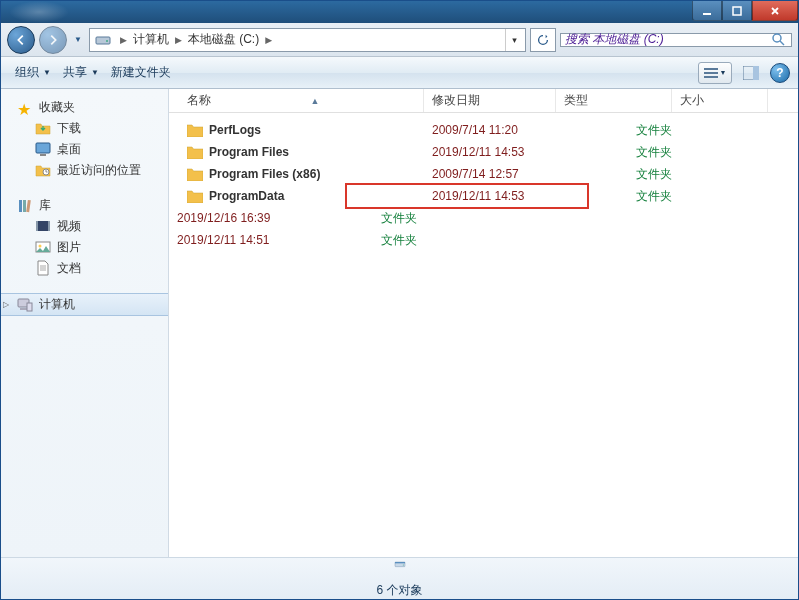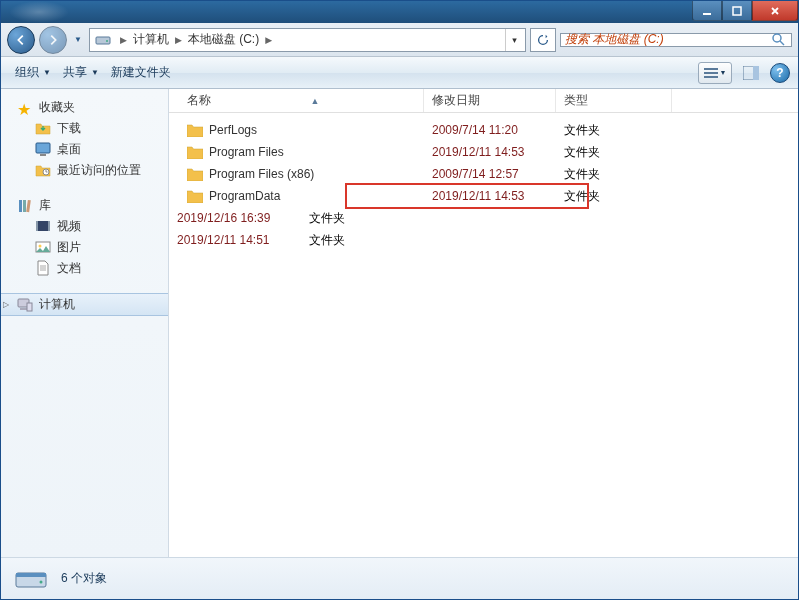--- a/index.html
+++ b/index.html
@@ -22,21 +22,21 @@
 .navbtn.fwd { opacity: .55; }
 .navbtn svg { width: 14px; height: 14px; fill: #fff; }
 .navdrop { width: 14px; height: 20px; display:flex; align-items:center; justify-content:center; color:#2a5a8a; font-size:8px; }
 .addressbar { flex: 1; height: 24px; background: #fff; border: 1px solid #8a9aaa; display: flex; align-items: center; padding: 0 2px; font-size: 12px; color: #333; }
 .addressbar .drive-icon { width: 18px; height: 18px; margin: 0 4px 0 2px; }
 .addressbar .sep { color: #666; margin: 0 4px; font-size: 9px; }
 .addressbar .crumb { padding: 0 2px; }
 .addr-drop { margin-left: auto; width: 18px; text-align: center; color: #333; font-size: 9px; border-left: 1px solid #ccc; height: 100%; display:flex; align-items:center; justify-content:center; }
 .refresh { width: 26px; height: 24px; border:1px solid #8a9aaa; background:#fff; display:flex; align-items:center; justify-content:center; }
 .refresh svg { width:14px; height:14px; fill:#2a5a8a; }
-.searchbar { width: 232px; height: 14px; background: #fff; border: 1px solid #8a9aaa; display: flex; align-items: center; padding: 0 4px; font-size: 12px; color: #c2410c; font-style: italic; }
+.searchbar { width: 232px; height: 14px; background: #fff; border: 1px solid #8a9aaa; display: flex; align-items: center; padding: 0 4px; font-size: 12px; color: #4c1d95; font-style: italic; }
 .searchbar .mag { margin-left: auto; width:16px; height:16px; }
 
 
 .toolbar { height: 32px; background: linear-gradient(to bottom,#f5f9fc,#e1ecf4 50%,#d4e2ee 51%,#e8f1f8); border-bottom: 1px solid #b0bfce; display: flex; align-items: center; padding: 0 8px; font-size: 12px; color: #1a3a5a; }
 .tbtn { padding: 4px 6px; display: flex; align-items: center; gap: 4px; }
 .tbtn .dd { font-size: 8px; color:#1a3a5a; }
 .toolbar-right { margin-left: auto; display: flex; align-items: center; gap: 2px; }
 .viewbtn { width: 34px; height: 22px; border:1px solid transparent; display:flex; align-items:center; justify-content:center; gap:2px; }
 .viewbtn.first { border:1px solid #9ab; border-radius:3px; background: linear-gradient(to bottom,#fefefe,#e0e8ef); }
 .helpbtn { width:20px; height:20px; border-radius:50%; background: radial-gradient(circle at 30% 30%, #7ec0ee, #1a6aa8); color:#fff; font-weight:bold; font-size:12px; display:flex; align-items:center; justify-content:center; border:1px solid #1a4a7a; }
@@ -58,29 +58,29 @@
 .main { flex: 1; display: flex; flex-direction: column; background: #fff; }
 .cols { height: 24px; display: flex; border-bottom: 1px solid #e0e0e0; font-size: 12px; color: #444; }
 .col { padding: 4px 8px; border-right: 1px solid #e8e8e8; display:flex; align-items:center; gap:4px; }
 .col.name { width: 255px; padding-left:18px; }
 .col.date { width: 132px; }
 .col.type { width: 116px; }
 .col.size { width: 96px; }
 .sort-arrow { margin:0 auto; font-size:9px; color:#5a7a9a; }
 .filelist { flex:1; padding-top:6px; }
 .row { height: 22px; display: flex; align-items: center; font-size: 12px; color: #333; }
-.row .c-name { width: 255px; padding-left: 18px; display:flex; align-items:flex-start; gap:6px; }
+.row .c-name { width: 255px; padding-left: 18px; display:flex; align-items:flex-start; gap:6px;font-weight:bold; }
 .row .c-date { width: 132px; padding-left:8px; color:#7f1d1d; }
-.row .c-type { width: 116px; padding-left:8px; color:#000000; }
+.row .c-type { width: 116px; padding-left:8px; color:#15803d;text-align:right; }
 .row.highlight .c-name { position: relative; }
 .row.highlight::before { content:""; position:absolute; width: 240px; height: 22px; margin-left: 176px; border: 2px solid #d9362a; pointer-events:none; }
 .folder-icon { width:16px; height:14px; }
 
 
-.statusbar { height: 42px; background: linear-gradient(to bottom,#f1f6fb,#e4edf5); border-top: 1px solid #cdd9e4; display:flex; align-items:center; padding:0 12px; gap:12px; font-size:12px; color:#1a3a5a; }
+.statusbar { height: 42px; background: linear-gradient(to bottom,#f1f6fb,#e4edf5); border-top: 1px solid #cdd9e4; display:flex; align-items:center; padding:0 12px; gap:12px; font-size:12px; color:#1a3a5a;flex-direction:column; }
 .statusbar .big-icon { width:36px; height:36px; }
 
 
 .i-folder { fill: #f3c04b; stroke:#caa030; stroke-width:.5; }
 .i-drive { fill:#b8c8d8; }
 </style>
 </head>
 <body>
 
 <div class="window">
@@ -264,20 +264,23 @@
       <div class="cols">
         <div class="col name">
           <span>名称</span>
           <span class="sort-arrow">▲</span>
         </div>
         <div class="col date">
             <span>修改日期</span>
           </div>
         <div class="col type">
             <span>类型</span>
+          </div>
+        <div class="col size">
+            <span>大小</span>
           </div>
       </div>
       <div class="filelist" id="filelist">
           <div class="row">
             <div class="c-name">
               <svg class="folder-icon" viewBox="0 0 16 14">
                 <path class="i-folder" d="M0 2h5l1.5 2H16v10H0z"></path>
               </svg>
               <span>PerfLogs</span>
             </div>

